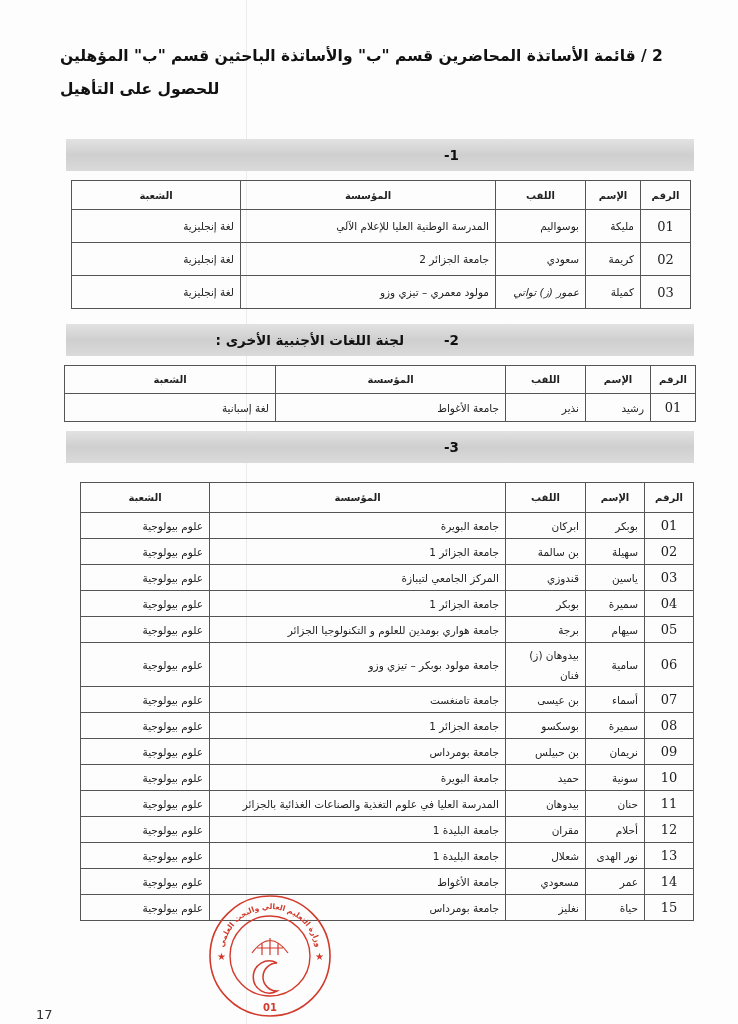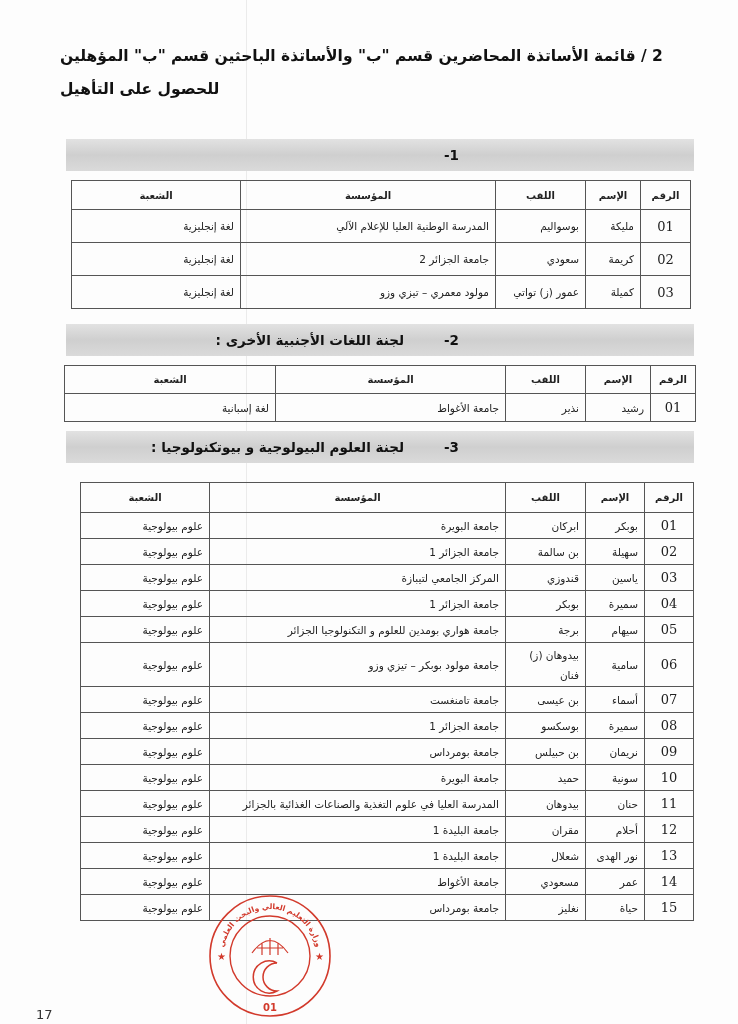--- a/index.html
+++ b/index.html
@@ -72,21 +72,21 @@
       <tr style="height: 33px;">
         <td class="no">02</td>
         <td>كريمة</td>
         <td>سعودي</td>
         <td>جامعة الجزائر 2</td>
         <td>لغة إنجليزية</td>
       </tr>
       <tr style="height: 33px;">
         <td class="no">03</td>
         <td>كميلة</td>
-        <td style="white-space: normal; line-height: 20px;">عمور (ز) تواتي</td>
+        <td style="white-space: normal; line-height: 20px; font-style: italic;">عمور (ز) تواتي</td>
         <td>مولود معمري – تيزي وزو</td>
         <td>لغة إنجليزية</td>
       </tr>
     </tbody>
 </table>
 
 <div class="band" style="top:324px; left:66px; width:628px;">
   <span class="num">2-</span>
   <span class="ttl">لجنة اللغات الأجنبية الأخرى :</span>
 </div>
@@ -113,21 +113,20 @@
         <td>رشيد</td>
         <td>نذير</td>
         <td>جامعة الأغواط</td>
         <td>لغة إسبانية</td>
       </tr>
     </tbody>
 </table>
 
 <div class="band" style="top:431px; left:66px; width:628px;">
   <span class="num">3-</span>
-  <span class="ttl">لجنة العلوم البيولوجية و بيوتكنولوجيا :</span>
 </div>
 <table class="t" style="top:482px; left:80px; width:614px;">
   <colgroup>
       <col style="width:49px">
       <col style="width:59px">
       <col style="width:80px">
       <col style="width:296px">
       <col>
     </colgroup>
   <thead>

